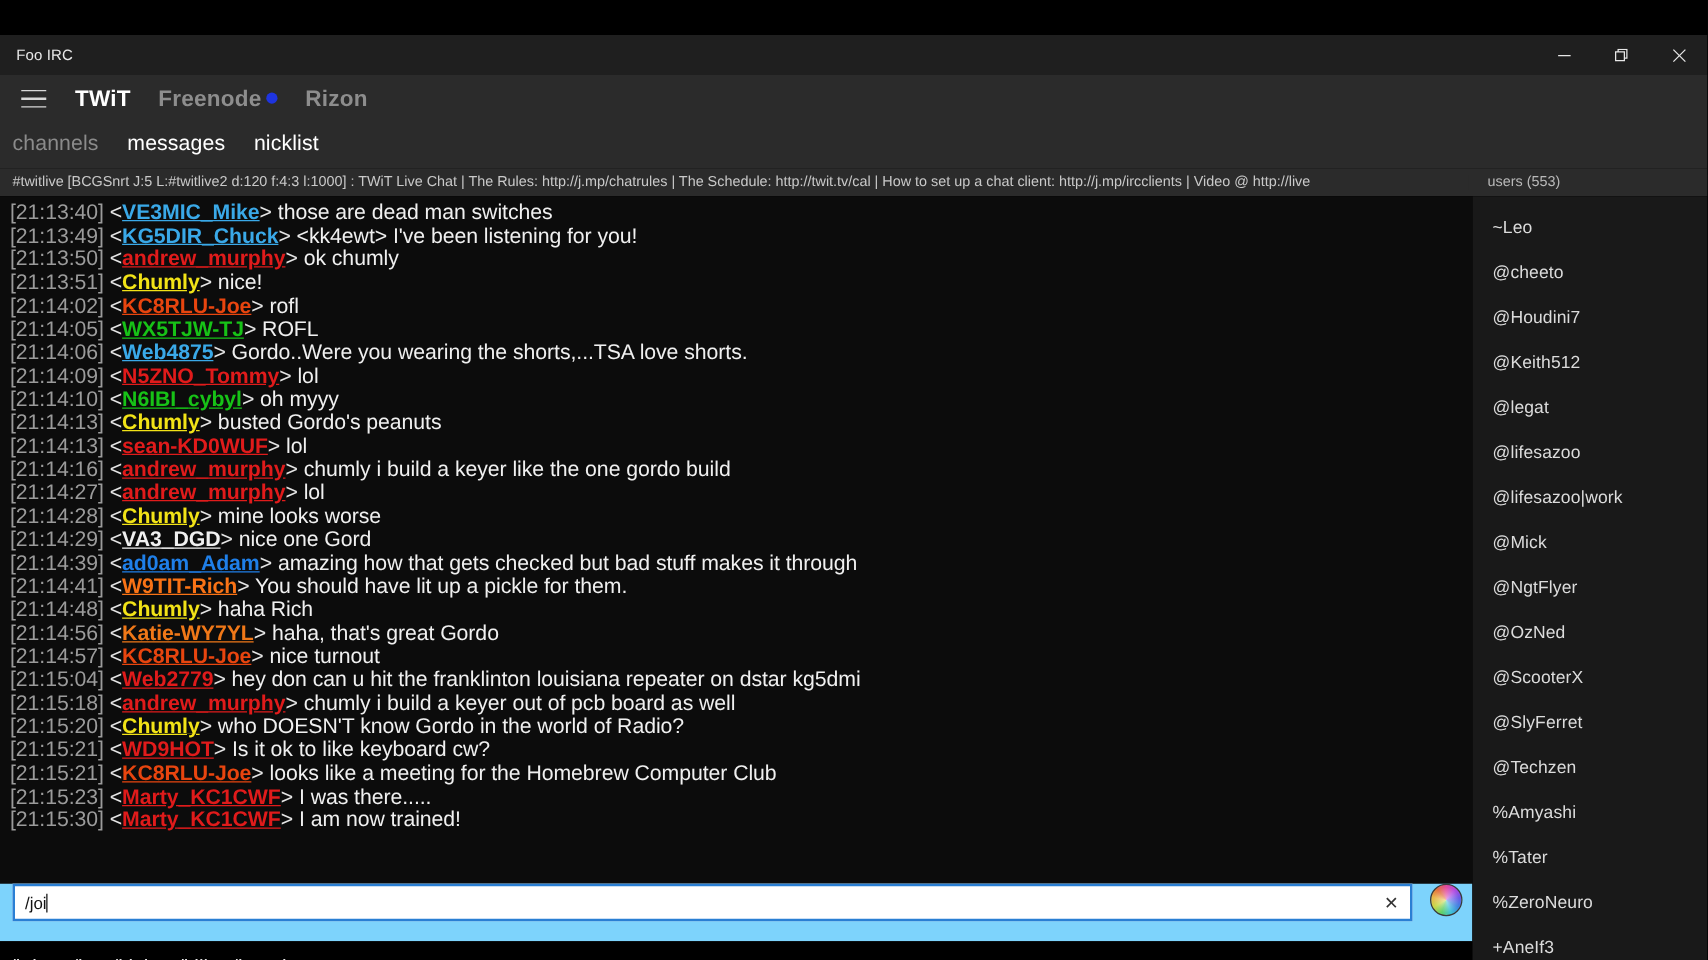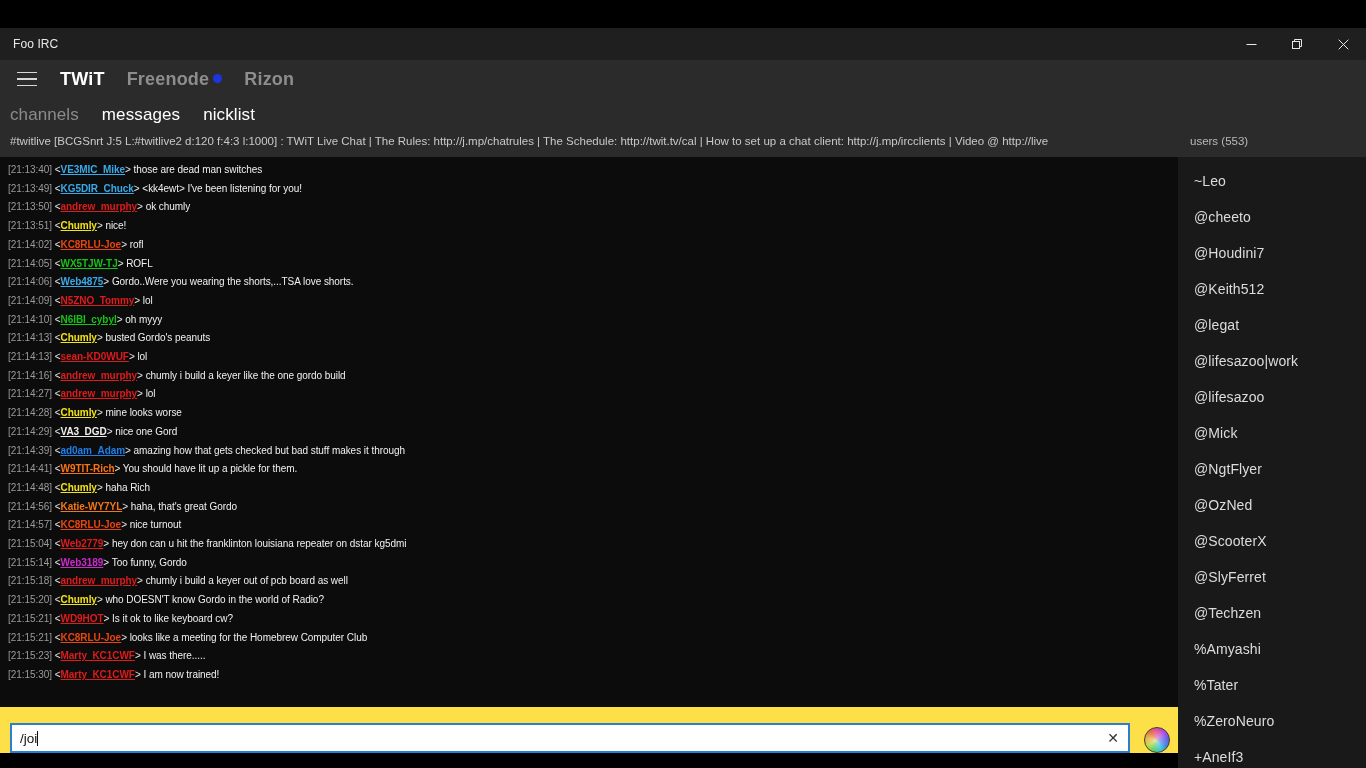--- a/index.html
+++ b/index.html
@@ -102,20 +102,21 @@
     margin-right: 23px;
     letter-spacing: .1px;
   }
   .viewtab.muted { color: #8b8b8b; }
 
   
   .topicbar {
     flex: 0 0 22px;
     background: #2b2b2b;
     display: flex;
+    align-items: center;
     overflow: hidden;
     white-space: nowrap;
     position: relative;
   }
   .topic-text {
     font-size: 11.5px;
     color: #c9c9c9;
     padding-left: 10px;
     white-space: nowrap;
     overflow: hidden;
@@ -149,41 +150,41 @@
     min-height: 0;
   }
 
   .messages {
     flex: 1 1 auto;
     overflow: hidden;
     padding: 4px 0 0 0;
     position: relative;
   }
   .msg {
-    font-size: 10px;
+    font-size: 17px;
     line-height: 18.7px;
     color: #e6e6e6;
     white-space: nowrap;
     padding-left: 8px;
     letter-spacing: -.05px;
   }
   .ts { color: #9b9b9b; }
   .nick {
     font-weight: bold;
     text-decoration: underline;
   }
   .brk { color: #e6e6e6; }
   .text { color: #f0f0f0; }
 
   
   .inputrow {
     flex: 0 0 46px;
-    background: #fde047;
-    display: flex;
-    align-items: flex-end;
+    background: #7dd3fc;
+    display: flex;
+    align-items: flex-start;
     padding: 0 8px 0 10px;
   }
   .input-wrap {
     flex: 1 1 auto;
     height: 30px;
     background: #ffffff;
     border: 2px solid #2a7fd4;
     display: flex;
     align-items: center;
     position: relative;
@@ -361,21 +362,20 @@
           <div class="msg"><span class="ts">[21:14:16] </span><span class="brk">&lt;</span><span class="nick" style="color: rgb(224, 27, 27);">andrew_murphy</span><span class="brk">&gt; </span><span class="text">chumly i build a keyer like the one gordo build</span></div>
           <div class="msg"><span class="ts">[21:14:27] </span><span class="brk">&lt;</span><span class="nick" style="color: rgb(224, 27, 27);">andrew_murphy</span><span class="brk">&gt; </span><span class="text">lol</span></div>
           <div class="msg"><span class="ts">[21:14:28] </span><span class="brk">&lt;</span><span class="nick" style="color: rgb(242, 227, 23);">Chumly</span><span class="brk">&gt; </span><span class="text">mine looks worse</span></div>
           <div class="msg"><span class="ts">[21:14:29] </span><span class="brk">&lt;</span><span class="nick" style="color: rgb(240, 240, 240);">VA3_DGD</span><span class="brk">&gt; </span><span class="text">nice one Gord</span></div>
           <div class="msg"><span class="ts">[21:14:39] </span><span class="brk">&lt;</span><span class="nick" style="color: rgb(31, 127, 232);">ad0am_Adam</span><span class="brk">&gt; </span><span class="text">amazing how that gets checked but bad stuff makes it through</span></div>
           <div class="msg"><span class="ts">[21:14:41] </span><span class="brk">&lt;</span><span class="nick" style="color: #f97316;">W9TIT-Rich</span><span class="brk">&gt; </span><span class="text">You should have lit up a pickle for them.</span></div>
           <div class="msg"><span class="ts">[21:14:48] </span><span class="brk">&lt;</span><span class="nick" style="color: rgb(242, 227, 23);">Chumly</span><span class="brk">&gt; </span><span class="text">haha Rich</span></div>
           <div class="msg"><span class="ts">[21:14:56] </span><span class="brk">&lt;</span><span class="nick" style="color: rgb(240, 120, 24); text-align: right;">Katie-WY7YL</span><span class="brk">&gt; </span><span class="text">haha, that's great Gordo</span></div>
           <div class="msg"><span class="ts">[21:14:57] </span><span class="brk">&lt;</span><span class="nick" style="color: rgb(232, 69, 15);">KC8RLU-Joe</span><span class="brk">&gt; </span><span class="text">nice turnout</span></div>
           <div class="msg"><span class="ts">[21:15:04] </span><span class="brk">&lt;</span><span class="nick" style="color: rgb(224, 27, 27);">Web2779</span><span class="brk">&gt; </span><span class="text">hey don can u hit the franklinton louisiana repeater on dstar kg5dmi</span></div>
-          <div class="msg"><span class="ts">[21:15:14] </span><span class="brk">&lt;</span><span class="nick" style="color: rgb(204, 43, 204);">Web3189</span><span class="brk">&gt; </span><span class="text">Too funny, Gordo</span></div>
           <div class="msg"><span class="ts">[21:15:18] </span><span class="brk">&lt;</span><span class="nick" style="color: rgb(224, 27, 27);">andrew_murphy</span><span class="brk">&gt; </span><span class="text">chumly i build a keyer out of pcb board as well</span></div>
           <div class="msg"><span class="ts">[21:15:20] </span><span class="brk">&lt;</span><span class="nick" style="color: rgb(242, 227, 23);">Chumly</span><span class="brk">&gt; </span><span class="text">who DOESN'T know Gordo in the world of Radio?</span></div>
           <div class="msg"><span class="ts">[21:15:21] </span><span class="brk">&lt;</span><span class="nick" style="color: rgb(224, 27, 27);">WD9HOT</span><span class="brk">&gt; </span><span class="text">Is it ok to like keyboard cw?</span></div>
           <div class="msg"><span class="ts">[21:15:21] </span><span class="brk">&lt;</span><span class="nick" style="color: rgb(232, 69, 15);">KC8RLU-Joe</span><span class="brk">&gt; </span><span class="text">looks like a meeting for the Homebrew Computer Club</span></div>
           <div class="msg"><span class="ts">[21:15:23] </span><span class="brk">&lt;</span><span class="nick" style="color: rgb(224, 27, 27);">Marty_KC1CWF</span><span class="brk">&gt; </span><span class="text">I was there.....</span></div>
           <div class="msg"><span class="ts">[21:15:30] </span><span class="brk">&lt;</span><span class="nick" style="color: rgb(224, 27, 27);">Marty_KC1CWF</span><span class="brk">&gt; </span><span class="text">I am now trained!</span></div>
         </div>
 
       <div class="inputrow">
         <div class="input-wrap">
@@ -400,22 +400,22 @@
     </div>
 
     <div class="pane-gap"></div>
 
     <div class="nicklist" id="nicklist">
         <div class="nick-item">~Leo</div>
         <div class="nick-item">@cheeto</div>
         <div class="nick-item">@Houdini7</div>
         <div class="nick-item">@Keith512</div>
         <div class="nick-item">@legat</div>
+        <div class="nick-item">@lifesazoo</div>
         <div class="nick-item">@lifesazoo|work</div>
-        <div class="nick-item">@lifesazoo</div>
         <div class="nick-item">@Mick</div>
         <div class="nick-item">@NgtFlyer</div>
         <div class="nick-item">@OzNed</div>
         <div class="nick-item">@ScooterX</div>
         <div class="nick-item">@SlyFerret</div>
         <div class="nick-item">@Techzen</div>
         <div class="nick-item">%Amyashi</div>
         <div class="nick-item">%Tater</div>
         <div class="nick-item">%ZeroNeuro</div>
         <div class="nick-item">+AneIf3</div>

